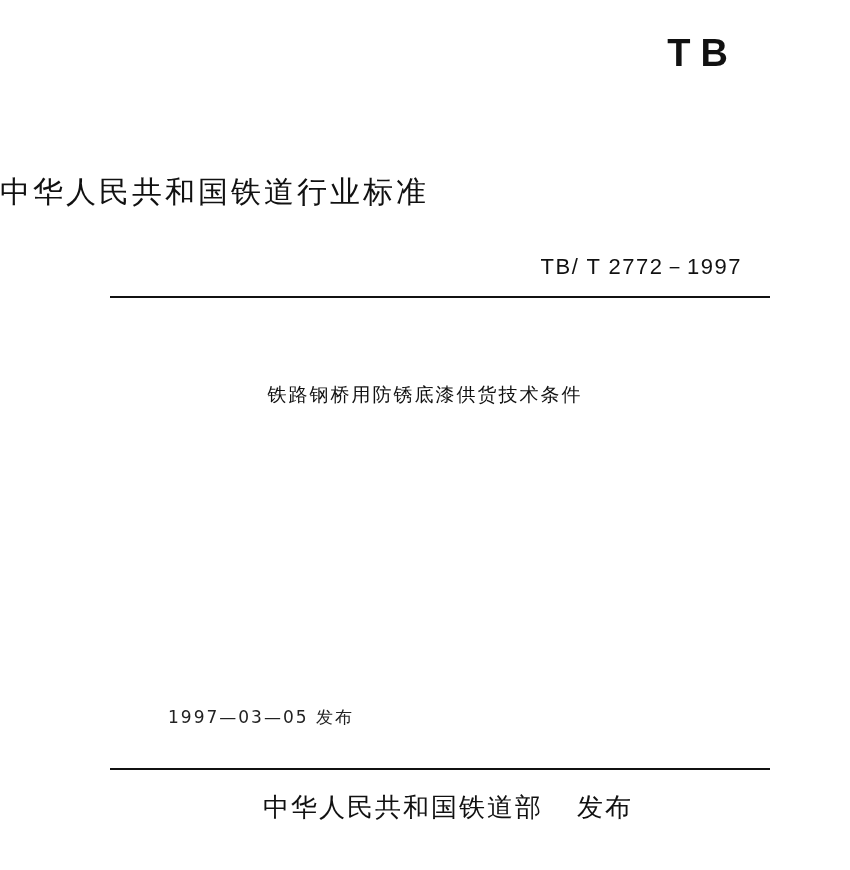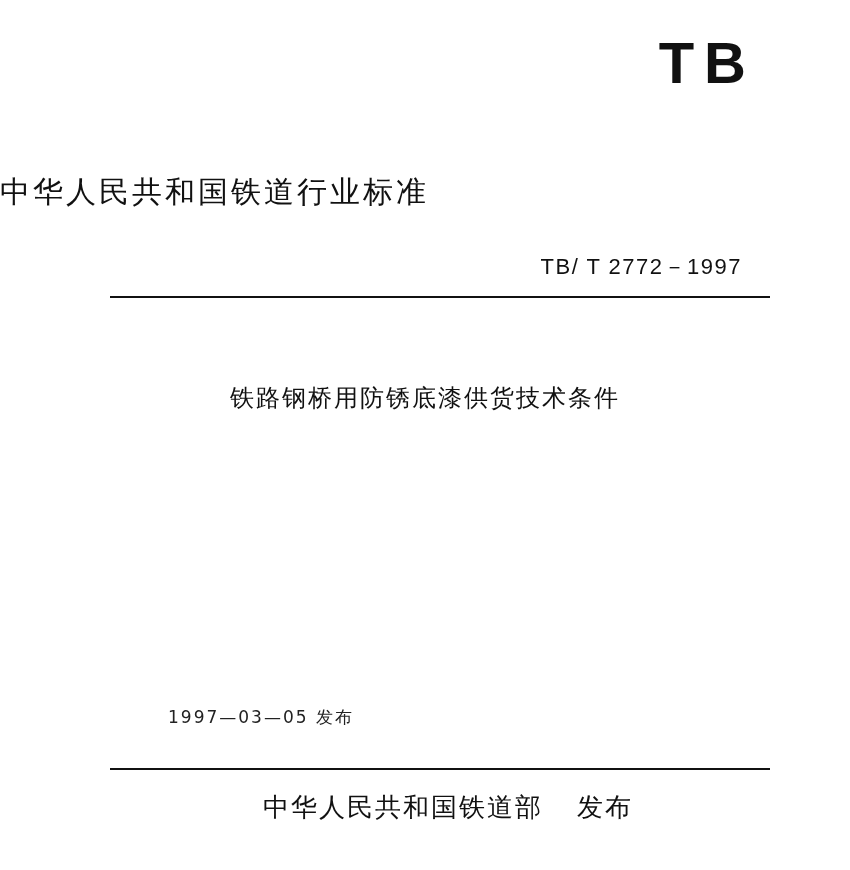--- a/index.html
+++ b/index.html
@@ -19,23 +19,23 @@
     position: relative;
     width: 850px;
     height: 870px;
     box-sizing: border-box;
   }
 
   
   .tb-mark {
     position: absolute;
     top: 34px;
-    right: 94px;
+    right: 112px;
     font-family: "Liberation Sans", sans-serif;
-    font-size: 58px;
+    font-size: 38px;
     font-weight: bold;
     letter-spacing: 10px;
     color: #111111;
     line-height: 1;
   }
 
   
   .std-org-title {
     position: absolute;
     top: 172px;
@@ -70,21 +70,21 @@
   .rule-bottom { top: 768px; }
 
   
   .doc-title {
     position: absolute;
     top: 382px;
     left: 0;
     width: 850px;
     text-align: center;
     font-family: "DejaVu Sans", sans-serif;
-    font-size: 24px;
+    font-size: 19px;
     letter-spacing: 2px;
     color: #111111;
   }
 
   
   .dates {
     position: absolute;
     top: 706px;
     left: 110px;
     width: 660px;

